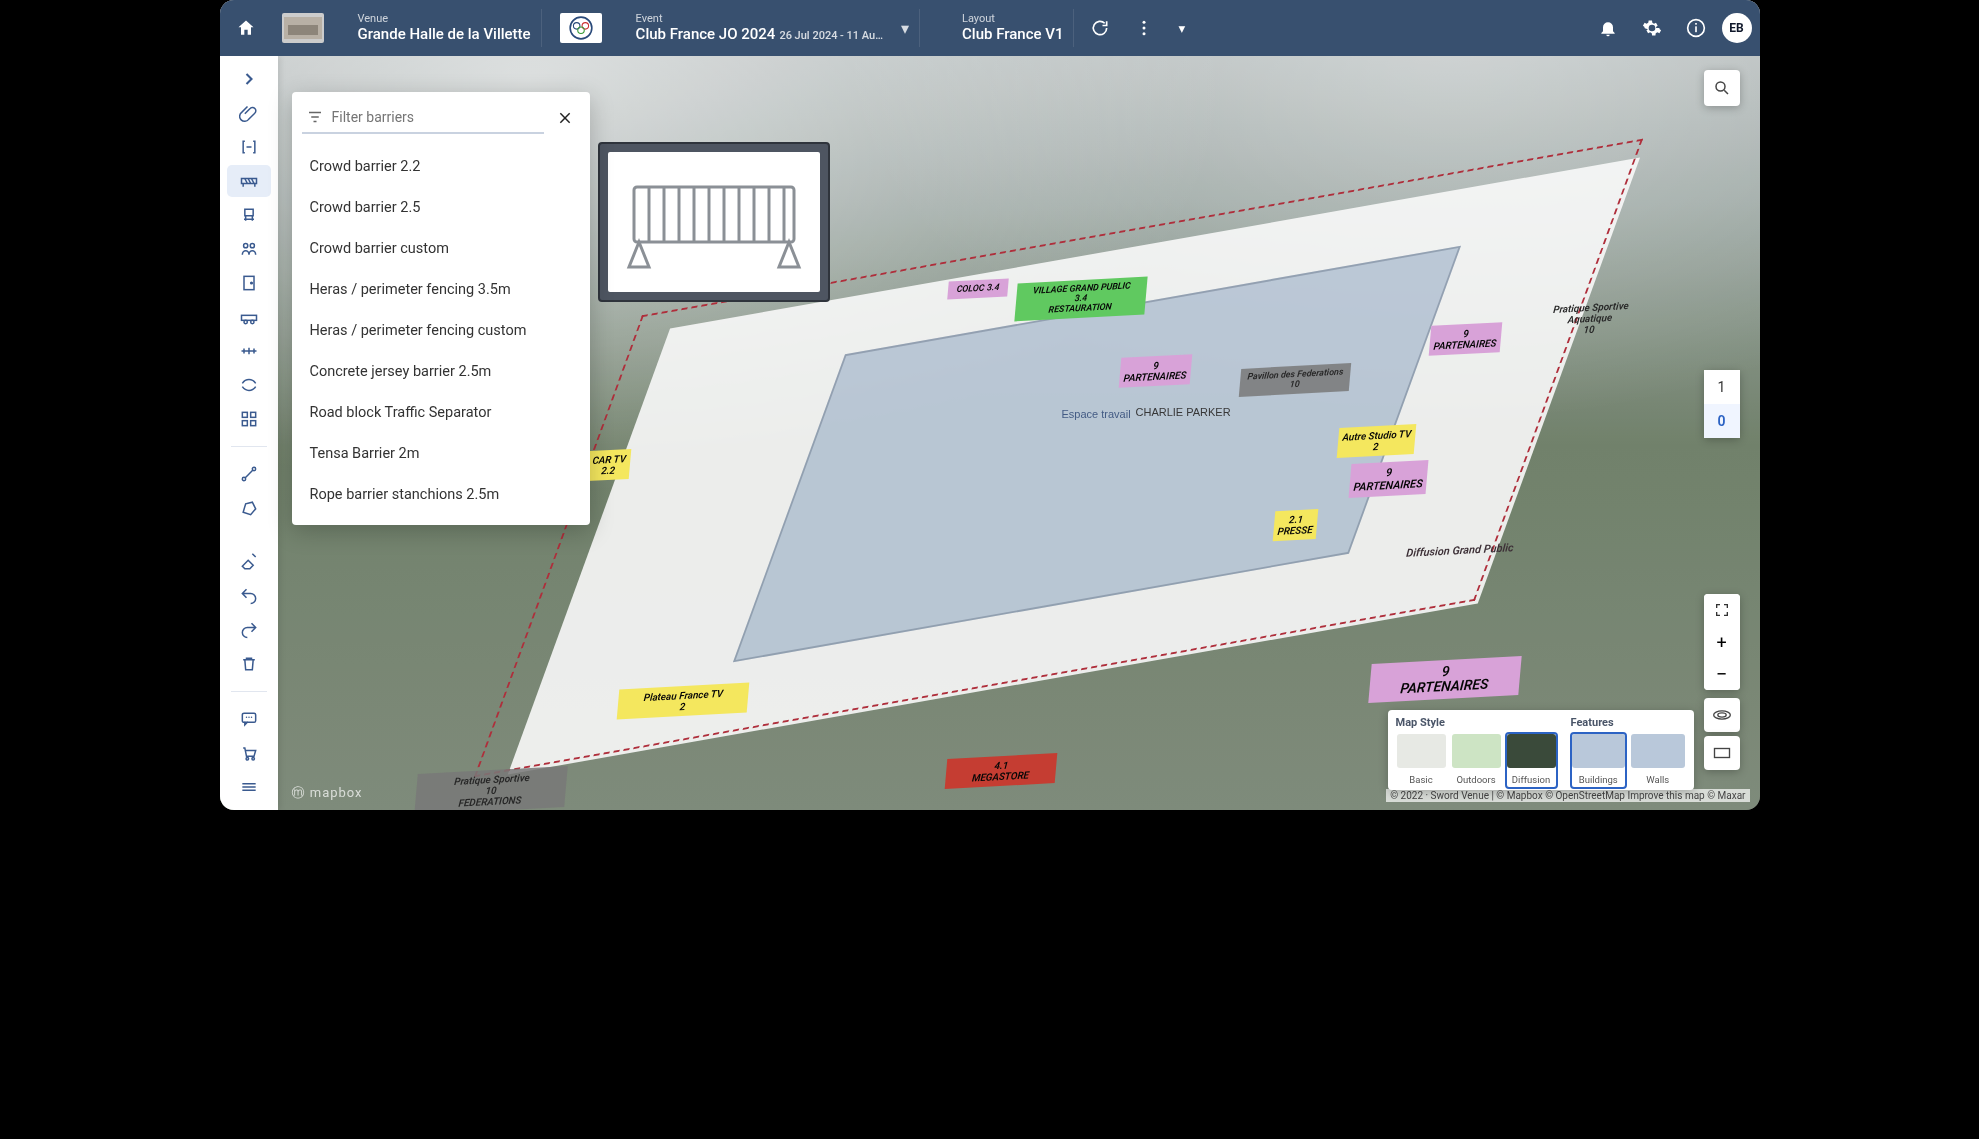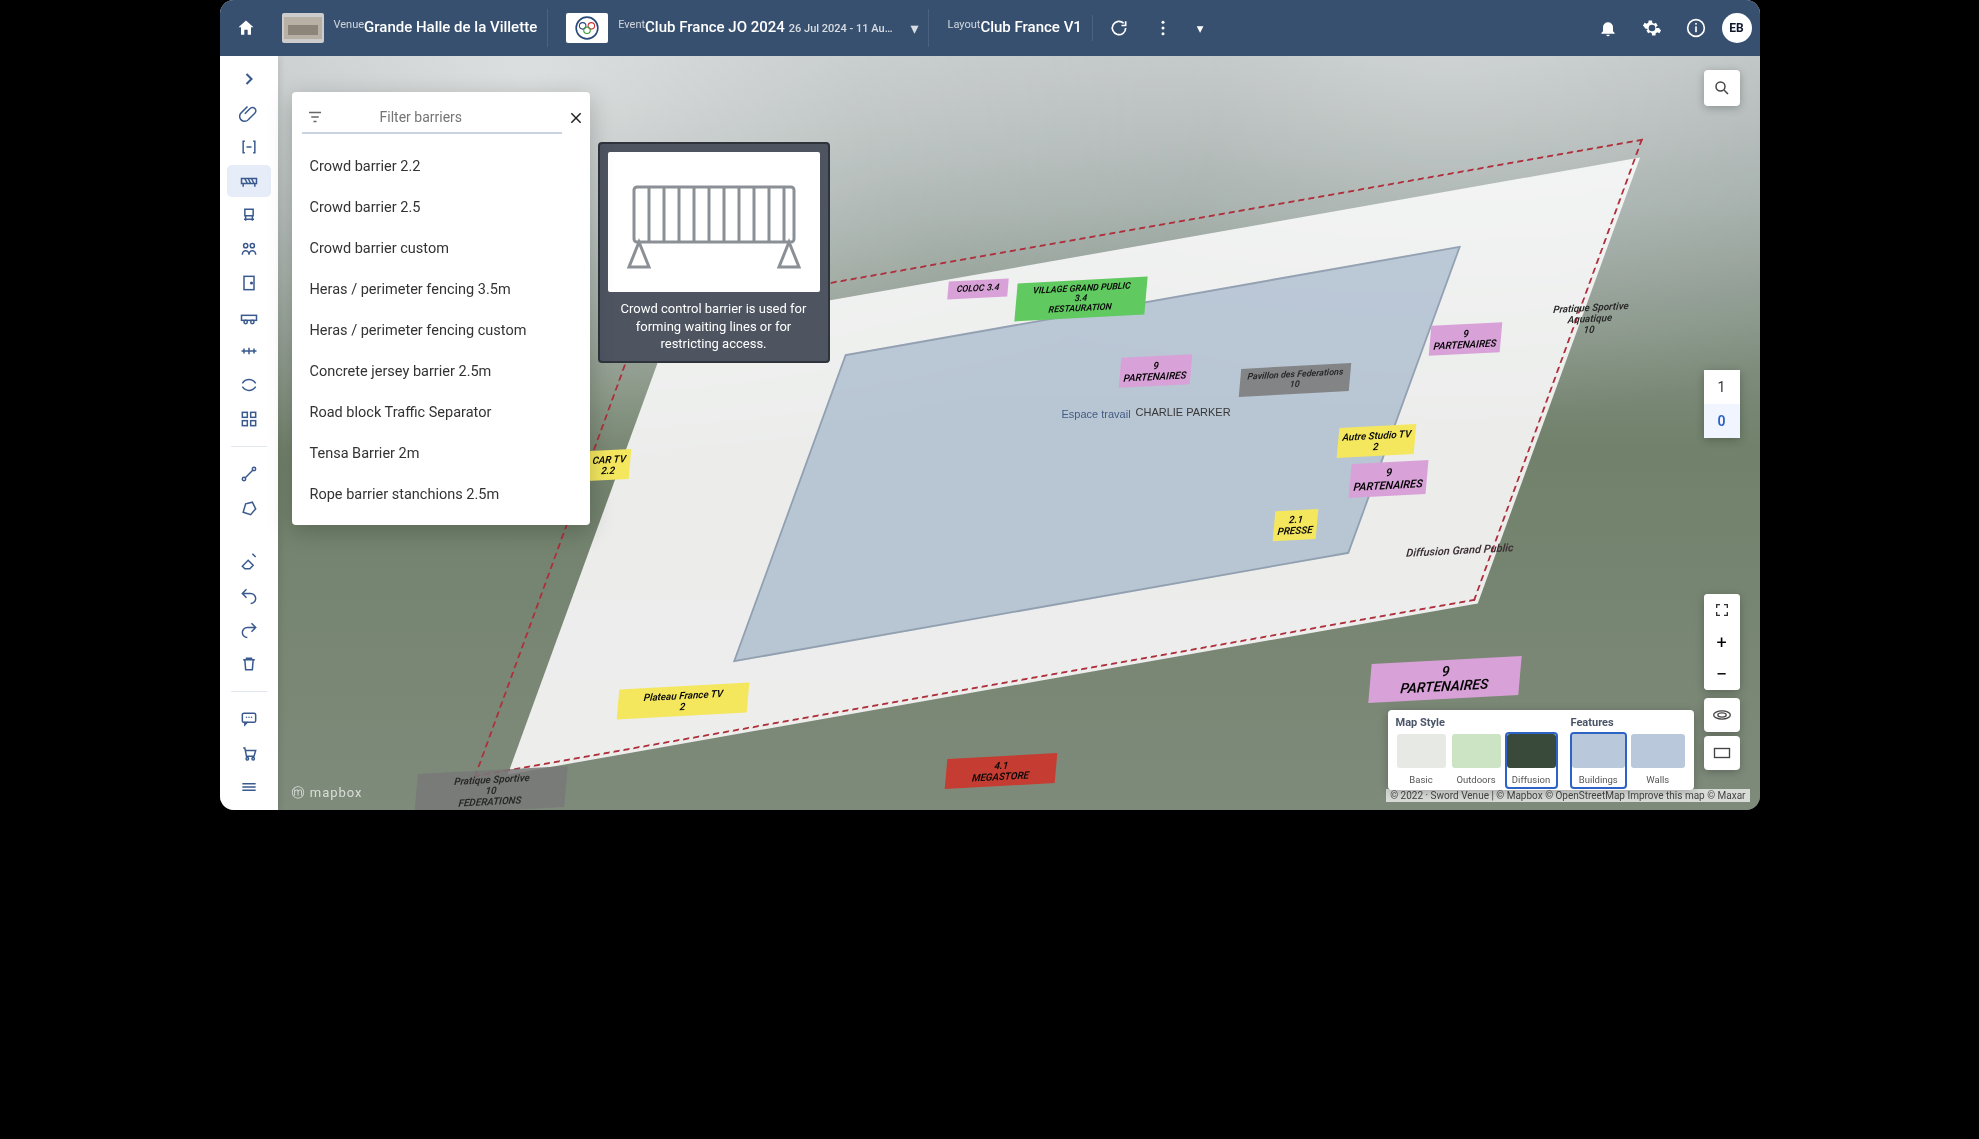--- a/index.html
+++ b/index.html
@@ -19,39 +19,39 @@
   .zone.red    { background:#e53223; }
   .zone.green  { background:#4ad54a; }
   .zone.pink   { background:#e7a0e7; }
   .zone.grey   { background:rgba(120,120,120,0.85); color:#222;}
   
   .topbar { position:absolute; top:0; left:0; right:0; height:56px; background:#38506f; display:flex; align-items:center; color:#fff; padding:0 8px; gap:8px; z-index:50;}
   .icon-btn { background:transparent; border:none; color:#fff; padding:8px; cursor:pointer; display:flex; align-items:center; justify-content:center;}
   .icon-btn svg { width:20px; height:20px; fill:currentColor;}
   .top-field { display:flex; align-items:center; gap:10px; padding:4px 10px; border-right:1px solid rgba(255,255,255,0.1); min-width:0;}
   .thumb { width:42px; height:30px; background:#ccc; border-radius:2px; display:flex; align-items:center; justify-content:center; overflow:hidden;}
-  .top-labels { display:flex; flex-direction:row; line-height:1.15;}
+  .top-labels { display:flex; flex-direction:column; line-height:1.15;margin-left:24px;}
   .top-label-small { font-size:11px; opacity:0.75;}
   .top-label-main  { font-size:15px; font-weight:500; white-space:nowrap;}
   .top-date { font-size:11px; opacity:0.8; margin-left:4px;}
   .chev { opacity:0.8; margin-left:8px; }
   .topbar .spacer { flex:1;}
   .avatar { width:30px; height:30px; border-radius:50%; background:#fff; color:#0f172a; font-weight:700; font-size:12px; display:flex; align-items:center; justify-content:center;}
   
   .leftrail { position:absolute; top:56px; bottom:0; left:0; width:58px; background:#fff; display:flex; flex-direction:column; align-items:center; padding:6px 0; gap:0; z-index:40; box-shadow: 2px 0 6px rgba(0,0,0,0.1);}
   .rail-btn { width:44px; height:32px; margin:1px 0; border:none; background:transparent; cursor:pointer; display:flex; align-items:center; justify-content:center; border-radius:5px; color:#3a5a8f;}
   .rail-btn.active { background:#e6edf8; }
   .rail-btn svg { width:20px; height:20px; stroke:currentColor; fill:none; stroke-width:1.8;}
   .rail-sep { width:36px; height:1px; background:#e1e6ef; margin:10px 0;}
   .rail-fill { flex:1;}
   
   .panel { position:absolute; top:92px; left:72px; width:298px; background:#fff; border-radius:4px; box-shadow:0 6px 24px rgba(0,0,0,0.22); z-index:55;}
   .filter-row { display:flex; align-items:center; gap:6px; padding:10px 10px 6px; }
   .filter-input { flex:1; display:flex; align-items:center; gap:8px; background:#fff; border:none; border-bottom:2px solid #c9d2e0; padding:6px 4px;}
-  .filter-input input { flex:1; border:none; outline:none; font-size:14px; background:transparent;margin-left:48px;}
+  .filter-input input { flex:1; border:none; outline:none; font-size:14px; background:transparent;}
   .close-btn { width:30px; height:30px; display:flex; align-items:center; justify-content:center; cursor:pointer; }
   .panel-list { padding:6px 0 10px; }
   .panel-item { padding:12px 18px; font-size:14.5px; color:#333; cursor:pointer; }
   
   .tooltip-card { position:absolute; top:142px; left:378px; width:232px; background:#4e5561; border:2px solid #2f343c; border-radius:4px; padding:8px; color:#fff; z-index:54;}
   .tooltip-card .preview { background:#fff; height:140px; border-radius:2px; display:flex; align-items:center; justify-content:center;}
   .tooltip-card .desc { font-size:13px; text-align:center; margin-top:8px; line-height:1.35;}
   
   .search-btn { position:absolute; top:70px; right:20px; width:36px; height:36px; background:#fff; border-radius:4px; box-shadow:0 2px 8px rgba(0,0,0,0.25); display:flex; align-items:center; justify-content:center; cursor:pointer; z-index:45;}
   
@@ -342,21 +342,20 @@
             <line x1="105" y1="20" x2="105" y2="75"></line>
           <line x1="120" y1="20" x2="120" y2="75"></line>
             <line x1="135" y1="20" x2="135" y2="75"></line>
           <line x1="150" y1="20" x2="150" y2="75"></line>
             <line x1="165" y1="20" x2="165" y2="75"></line>
           <path d="M20 75 L10 100 L30 100 Z"></path>
             <path d="M170 75 L160 100 L180 100 Z"></path>
         </g>
       </svg>
     </div>
-    <div class="desc">Crowd control barrier is used for forming waiting lines or for restricting access.</div>
   </div>
 
   <div class="search-btn">
     <svg width="18" height="18" viewBox="0 0 24 24">
         <circle cx="10" cy="10" r="6" fill="none" stroke="#444" stroke-width="2"></circle>
         <line x1="15" y1="15" x2="20" y2="20" stroke="#444" stroke-width="2"></line>
       </svg>
   </div>
 
   <div class="floors" id="floor-switcher">

